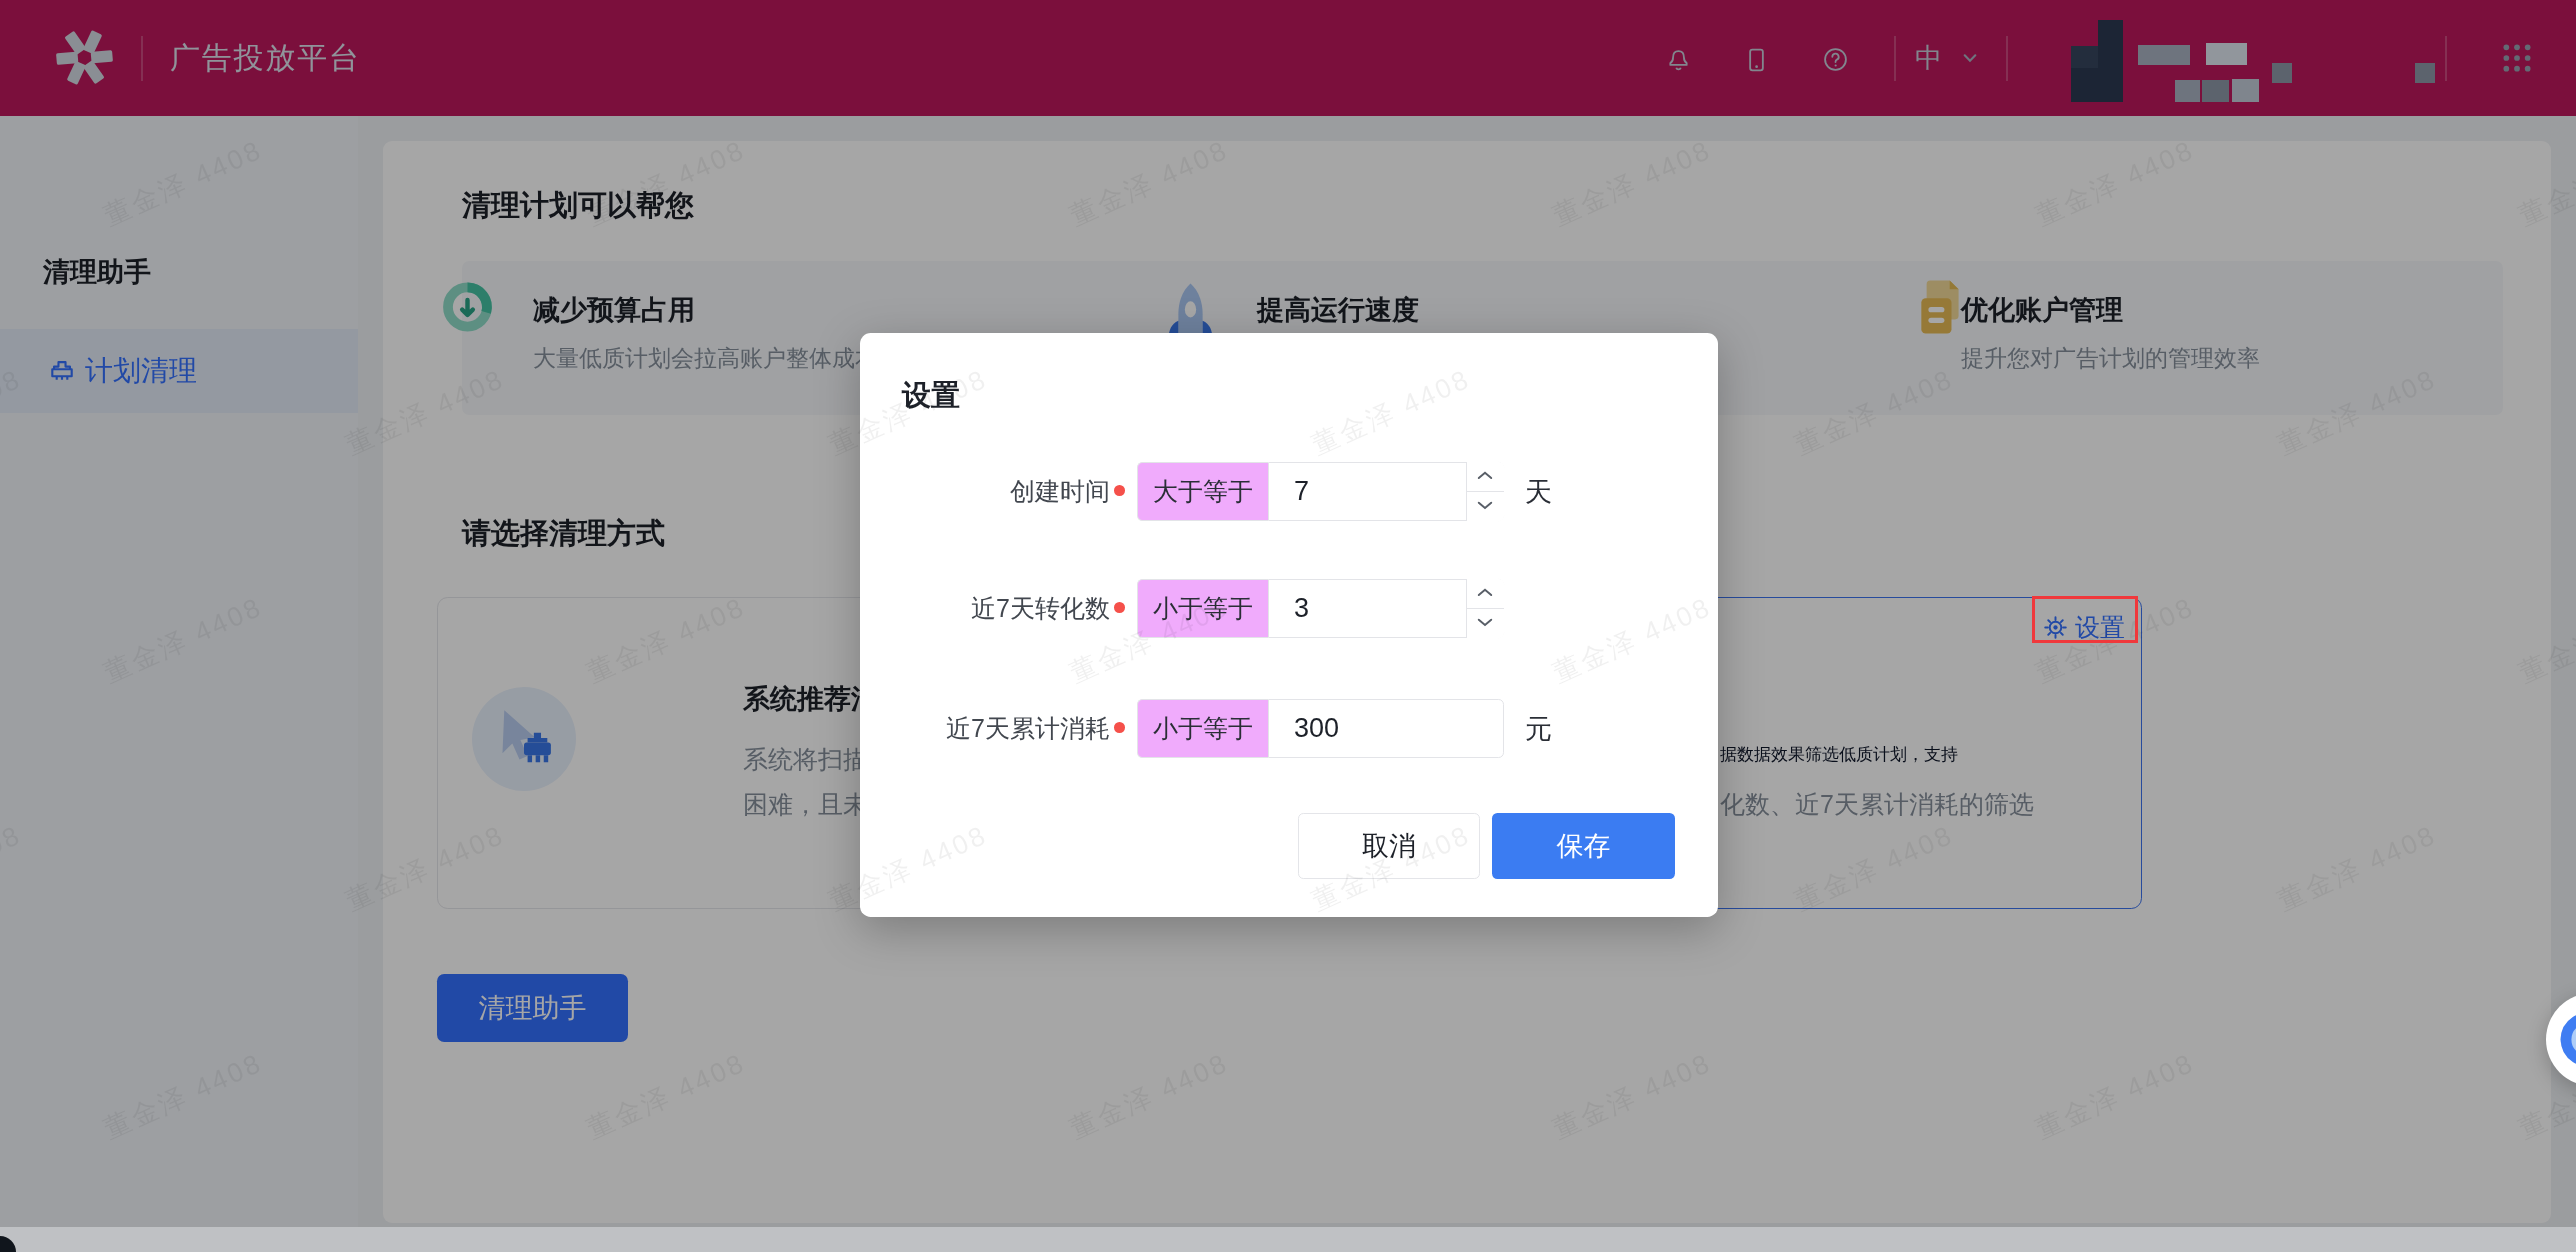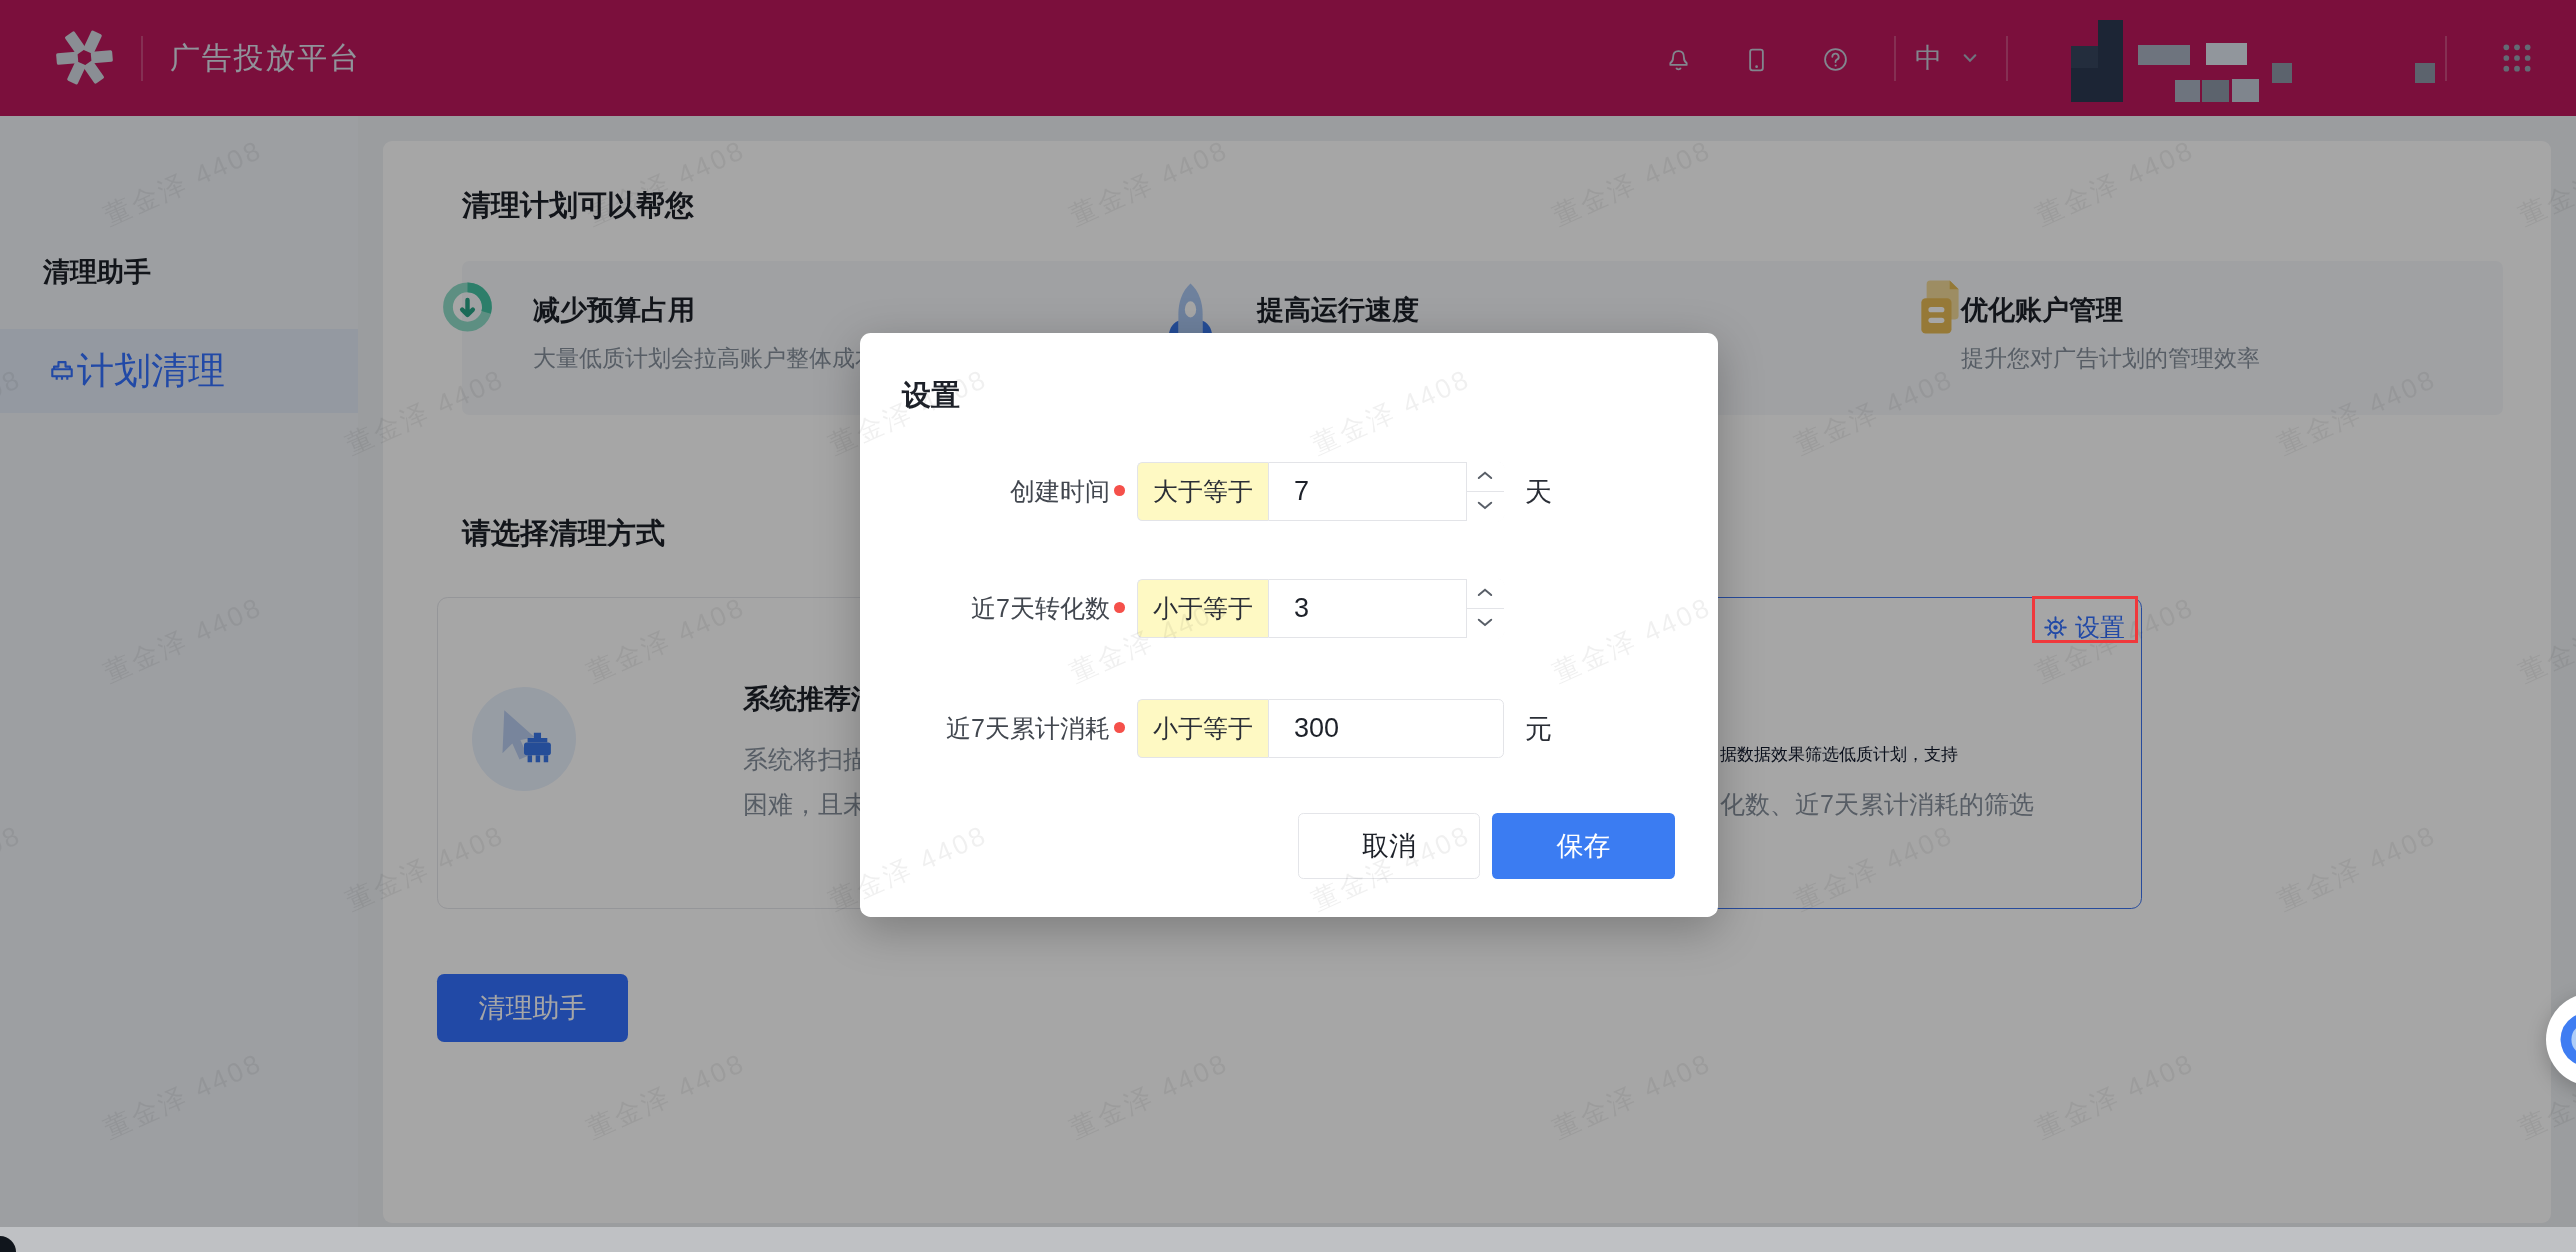--- a/index.html
+++ b/index.html
@@ -23,21 +23,21 @@
           font-size:27px; color:#c7cedb; }
   .mosaic { position:absolute; left:2066px; top:16px; width:295px; height:86px; }
   .mosaic i { position:absolute; display:block; }
   .grid-icon { position:absolute; left:2501px; top:42px; width:32px; height:32px; }
 
   
   .sidebar { position:absolute; left:0; top:116px; width:358px; height:1136px; background:#f2f5f9; z-index:1; }
   .sb-title { position:absolute; left:43px; top:138px; font-size:27px; font-weight:bold; color:#1d2129; }
   .sb-item { position:absolute; left:0; width:358px; height:84px; display:flex; align-items:center; cursor:pointer; }
   .sb-item .ico { margin-left:47px; width:30px; height:30px; }
-  .sb-item .lbl { margin-left:0; font-size:37px; color:#272c35; }
+  .sb-item .lbl { margin-left:8px; font-size:28px; color:#272c35; }
   .sb-item.active { background:#e3ebf8; }
   .sb-item.active .lbl { color:#3370ff; font-weight:500; }
 
   
   .main-bg { position:absolute; left:358px; top:116px; width:2218px; height:1136px; background:#eff1f4; }
   .panel { position:absolute; left:383px; top:141px; width:2168px; height:1082px; background:#ffffff; border-radius:9px; }
   .h1 { position:absolute; left:462px; top:186px; font-size:29px; font-weight:bold; color:#1d2129; }
   .banner { position:absolute; left:462px; top:261px; width:2041px; height:154px; background:#f6f8fb; border-radius:7.2px; }
   .feat-ico { position:absolute; top:275px; width:55px; height:64px; }
   .feat-title { position:absolute; top:292px; font-size:27px; font-weight:600; color:#1d2129; }
@@ -65,21 +65,21 @@
                 border-top-right-radius:16px; z-index:46; }
 
   .modal { position:absolute; left:860px; top:333px; width:858px; height:584px; background:#ffffff;
            border-radius:10.7px; box-shadow:0 12.5px 45px rgba(0,0,0,.25); z-index:50; }
   .m-title { position:absolute; left:42px; top:43px; font-size:29px; font-weight:bold; color:#1d2129; }
   .m-row { position:absolute; left:0; width:858px; height:59px; }
   .m-row .m-label { position:absolute; right:608px; top:0; height:59px; display:flex; align-items:center;
                     font-size:25px; color:#42474f; white-space:nowrap; }
   .m-row .m-dot { position:absolute; left:254px; top:23px; width:10.7px; height:10.7px; border-radius:50%; background:#f5504a; }
   .m-ctl { position:absolute; left:277px; top:0; height:59px; display:flex; }
-  .m-prefix { width:131px; height:59px; background:#fef9c3; border:1.8px solid #e3e4e8; border-right:none;
+  .m-prefix { width:131px; height:59px; background:#f0abfc; border:1.8px solid #e3e4e8; border-right:none;
               border-radius:5.4px 0 0 5.4px; display:flex; align-items:center; justify-content:center;
               font-size:25px; color:#2a2e36; }
   .m-inputwrap { position:relative; width:236px; height:59px; }
   .m-input { width:236px; height:59px; border:1.8px solid #e3e4e8; border-radius:0 5.4px 5.4px 0; background:#fff;
              font-size:27px; color:#1d2129; padding-left:25px; font-family:inherit; outline:none; }
   .spinner { position:absolute; right:0; top:0; width:38px; height:59px; border-left:1.8px solid #e3e4e8;
              border-radius:0 5.4px 5.4px 0; overflow:hidden; background:#fff; }
   .spin-btn { position:relative; width:38px; height:29.5px; cursor:pointer; background:#fff; }
   .spin-btn.up { border-bottom:1.8px solid #e3e4e8; }
   .spin-btn svg { position:absolute; left:9.8px; top:8px; }

